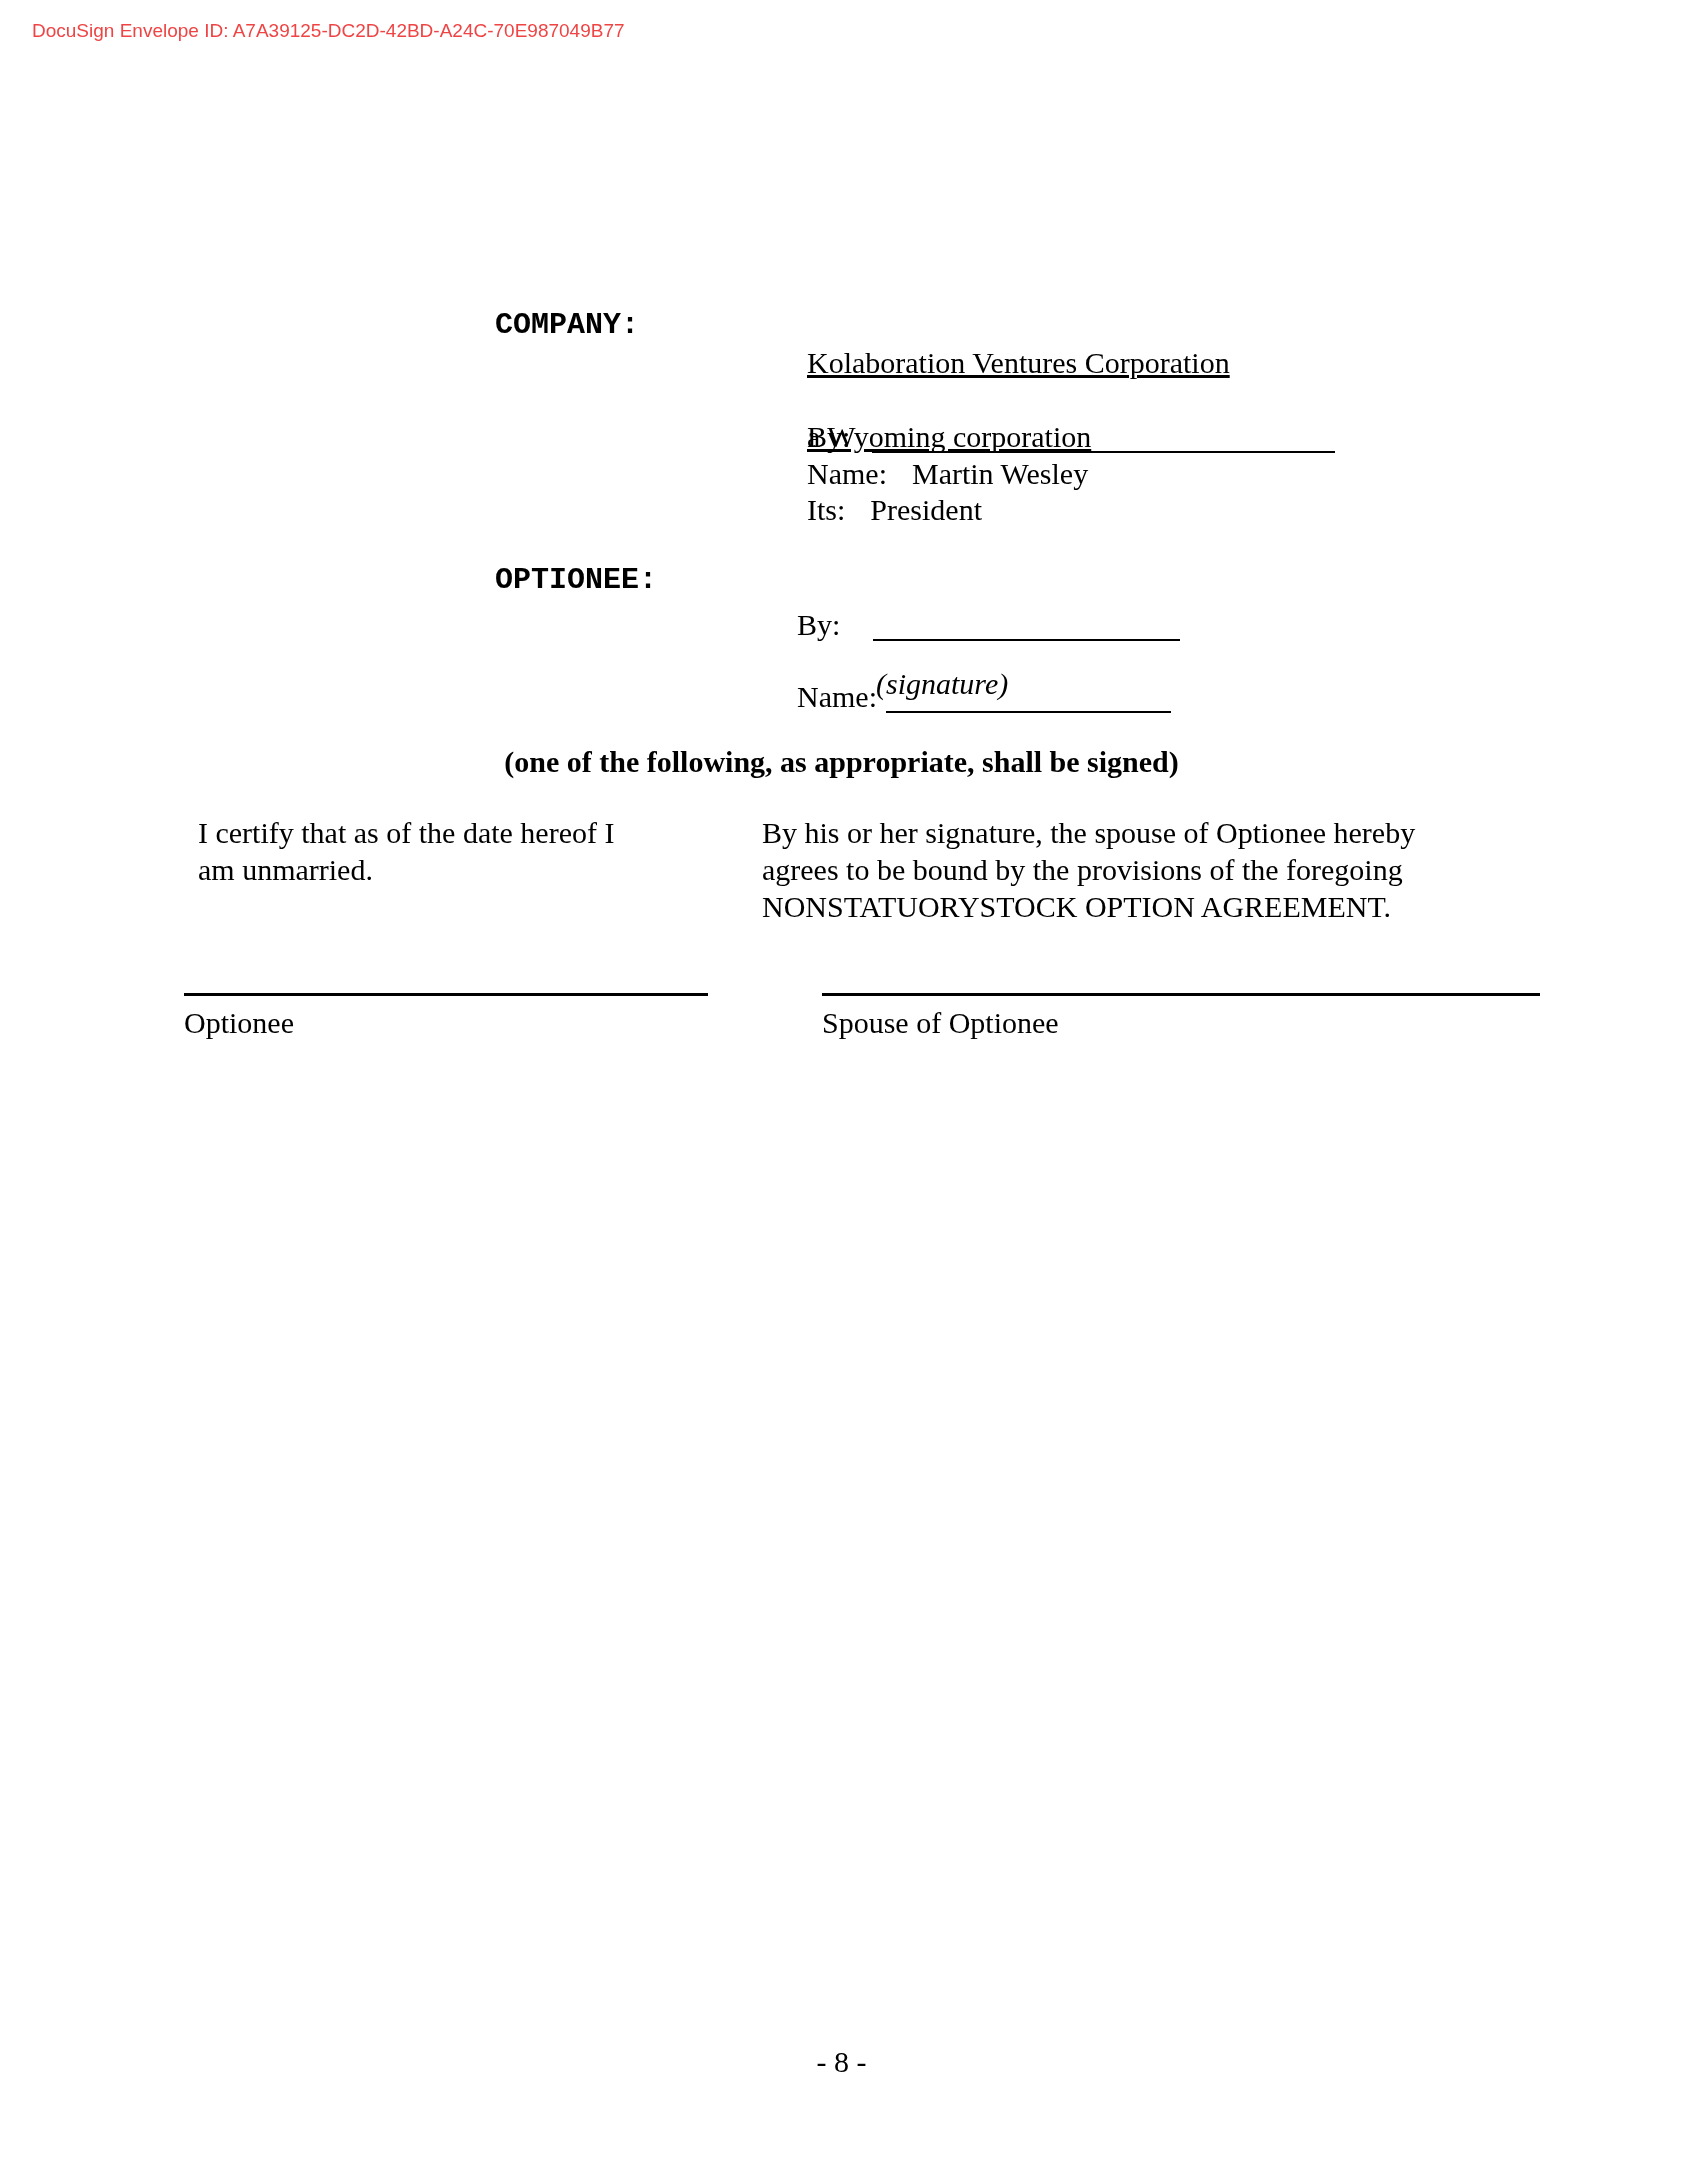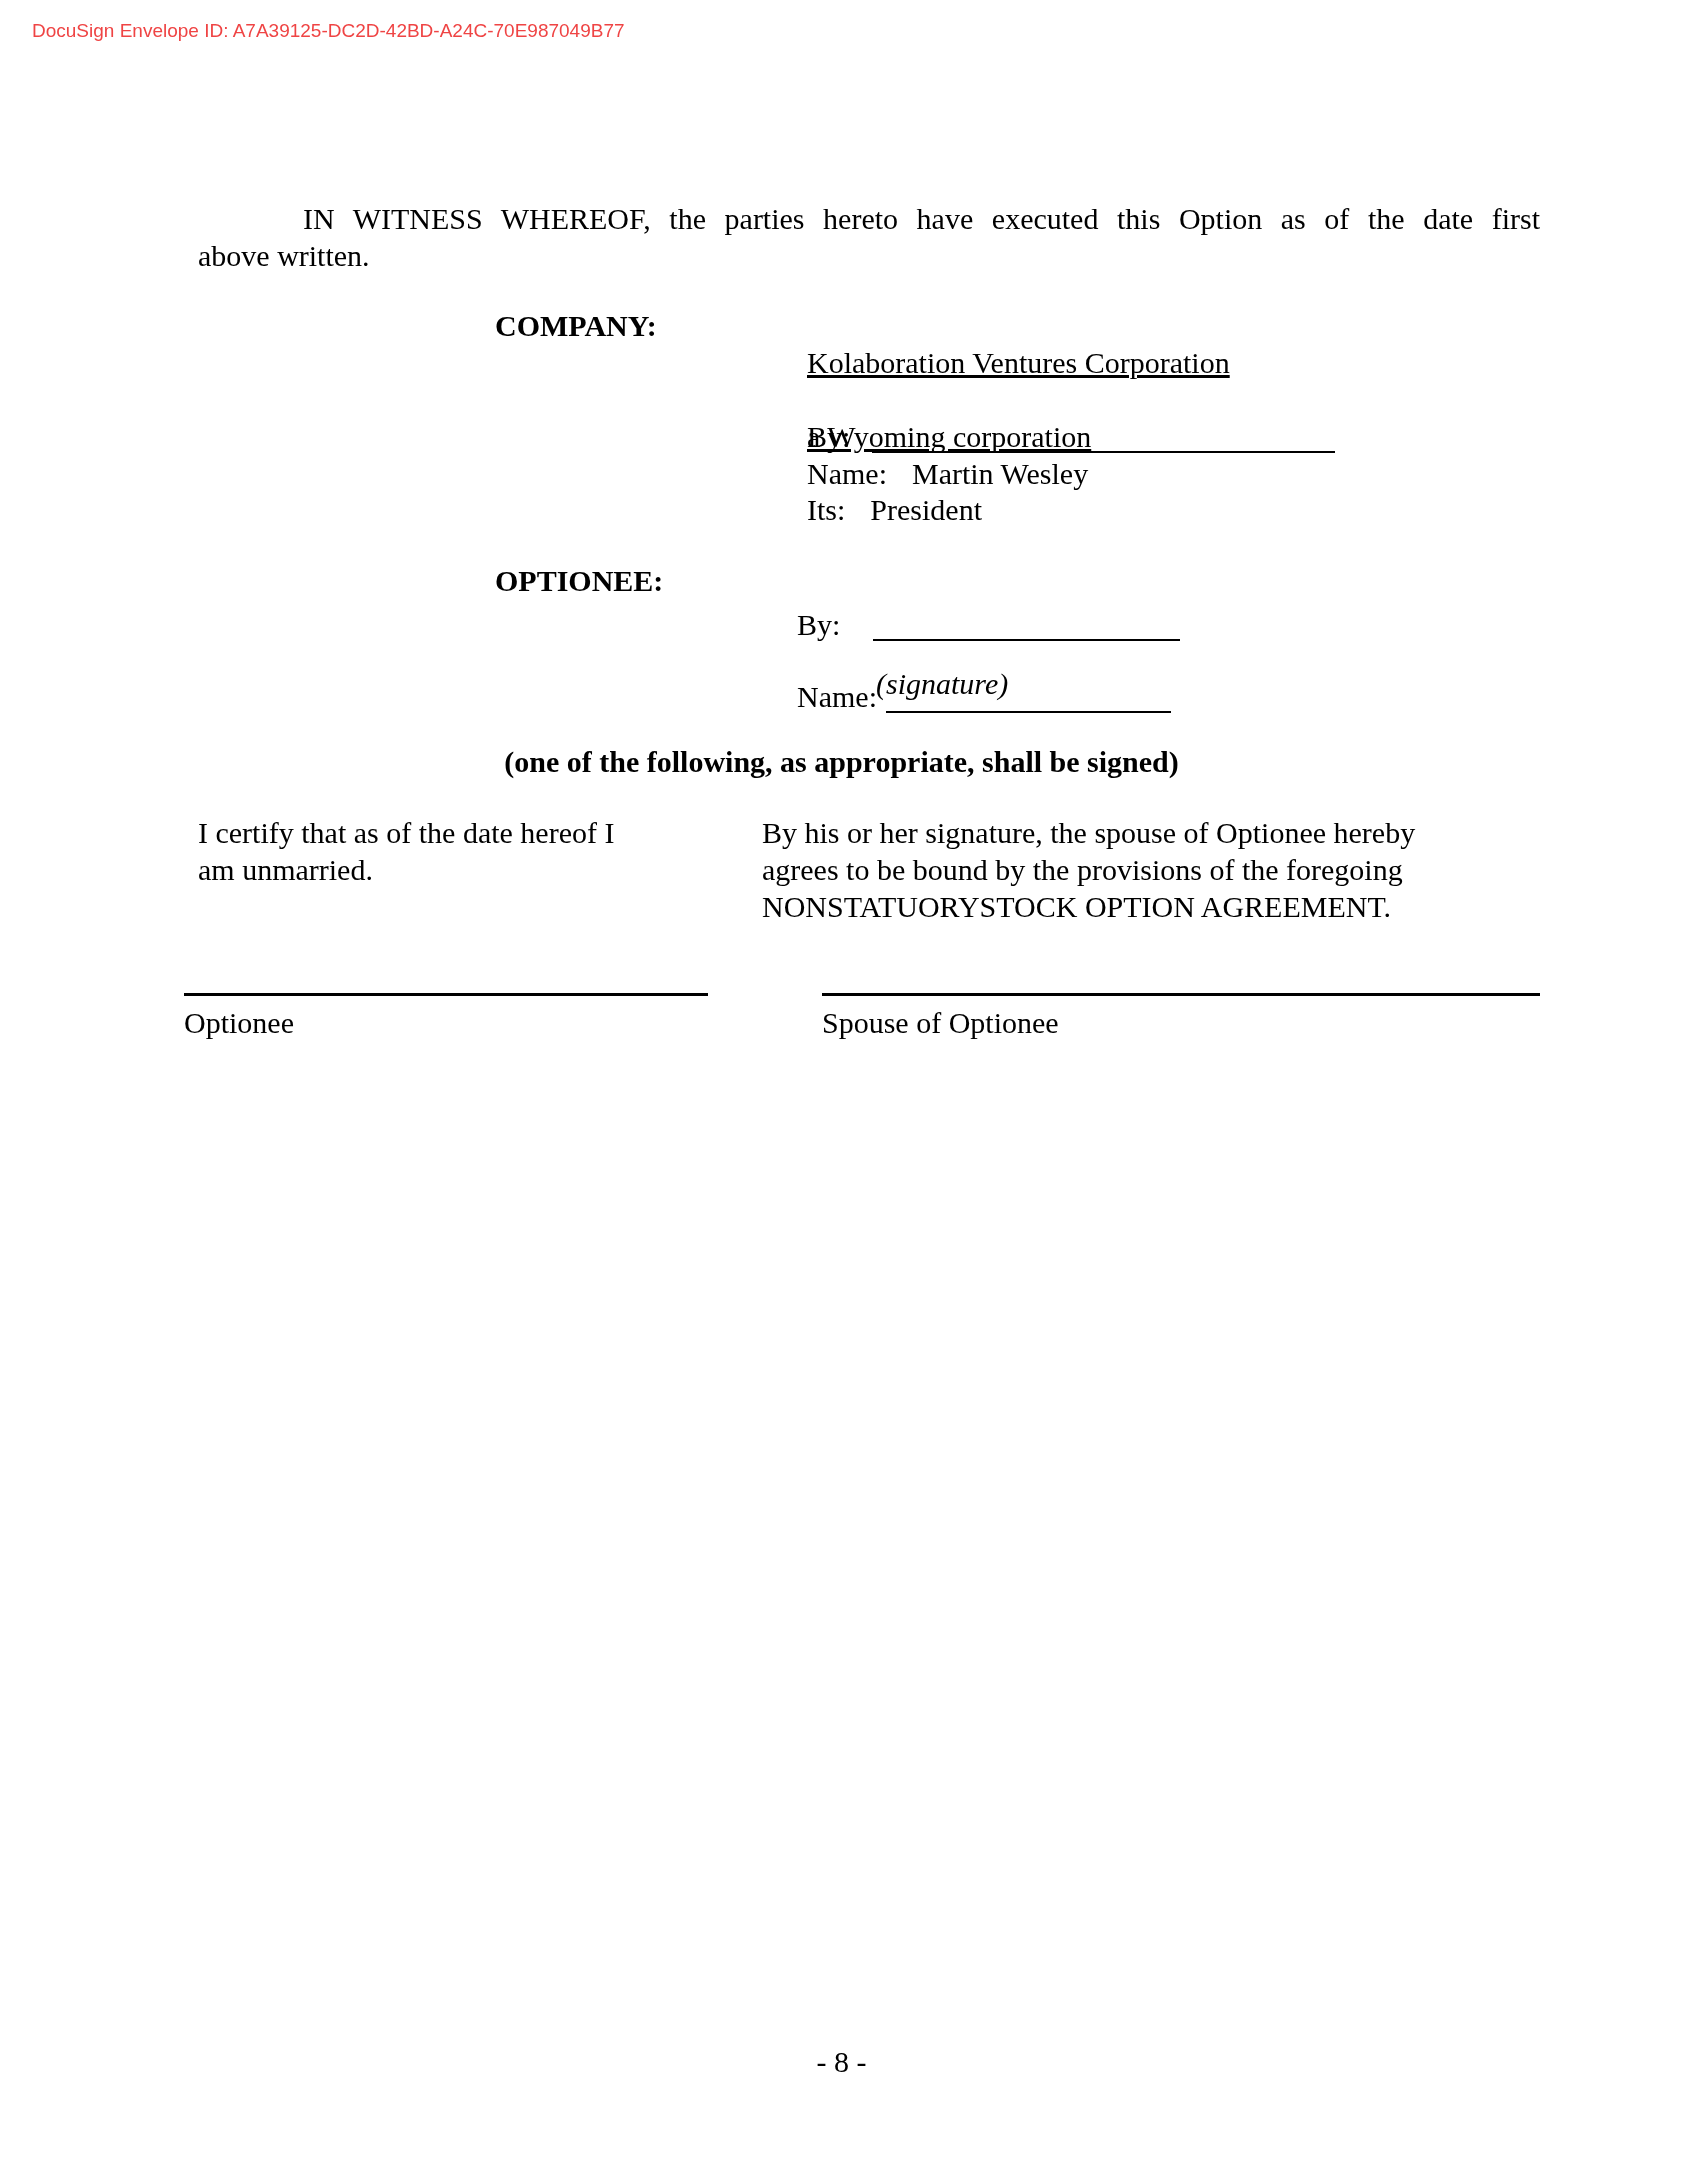--- a/index.html
+++ b/index.html
@@ -38,20 +38,21 @@
     text-indent: 105px;
     text-align: justify;
     text-align-last: justify;
     word-spacing: 2px;
   }
   .bold-label {
     position: absolute;
     left: 495px;
     font-weight: bold;
     white-space: nowrap;
+    font-family: Liberation Mono, monospace;
   }
   .company-label { top: 307px; }
   .optionee-label { top: 562px; }
   .company-name-block {
     position: absolute;
     left: 807px;
     top: 307px;
     white-space: pre-line;
     text-decoration: underline;
   }
@@ -118,24 +119,20 @@
     text-align: center;
   }
 </style>
 </head>
 <body>
 
 <div class="page">
 
   <div class="ds-header">DocuSign Envelope ID: A7A39125-DC2D-42BD-A24C-70E987049B77</div>
 
-  <div class="witness">
-    <div class="w1">IN WITNESS WHEREOF, the parties hereto have executed this Option as of the date first</div>
-    <div class="w2">above written.</div>
-  </div>
 
   <div class="bold-label company-label">COMPANY:</div>
 
   <div class="company-name-block">
     <div>Kolaboration Ventures Corporation</div>
     <div>a Wyoming corporation</div>
   </div>
 
   <div class="row company-by-row">
     <span>By:</span>

